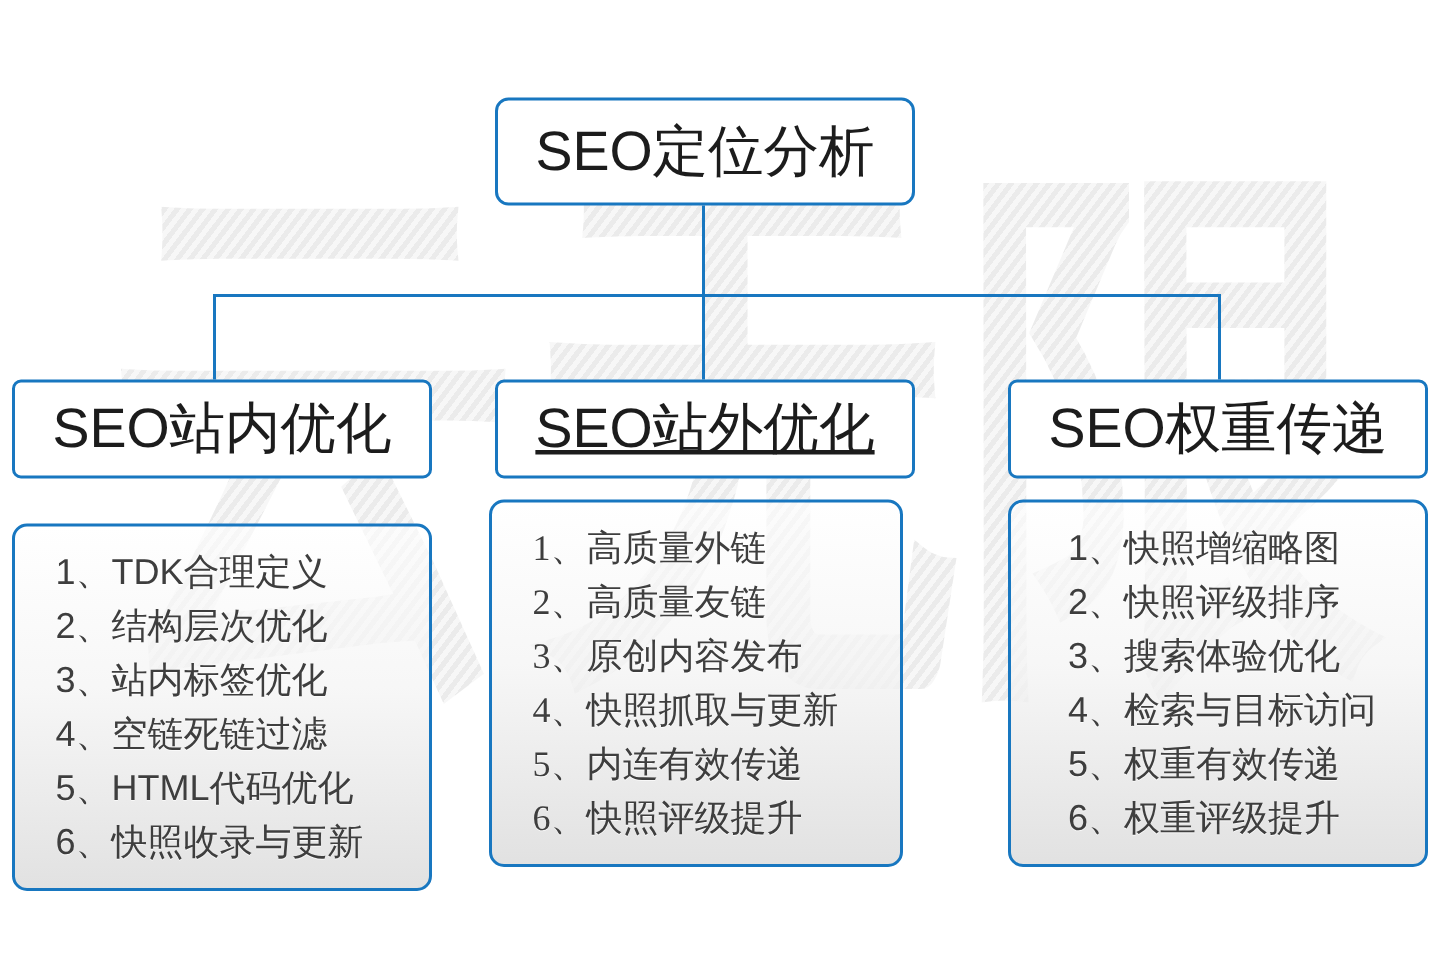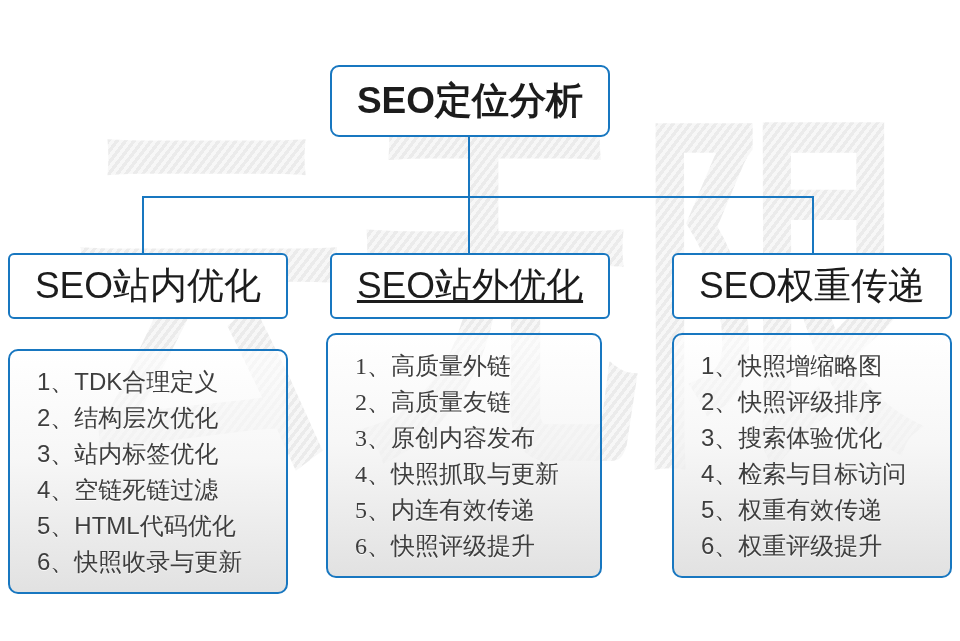--- a/index.html
+++ b/index.html
@@ -27,35 +27,35 @@
   .c-left-v {left:142px;top:198px;width:2px;height:55px;}
   .c-mid-v  {left:468px;top:198px;width:2px;height:55px;}
   .c-right-v{left:812px;top:198px;width:2px;height:55px;}
 
   
   .node{
     position:absolute;background:#ffffff;border:2px solid #1877c0;
     border-radius:9px;display:flex;align-items:center;justify-content:center;
     color:#1c1c1c;z-index:3;box-sizing:border-box;white-space:nowrap;
   }
-  .top-node{left:330px;top:65px;width:280px;height:72px;font-size:37px;font-weight:700;}
+  .top-node{left:330px;top:65px;width:280px;height:72px;font-size:37px;font-weight:400;}
   .header-node{top:253px;height:66px;font-size:37px;font-weight:400;border-radius:6px;}
   .col-left .header-node {left:8px;  width:280px;}
   .col-mid  .header-node {left:330px;width:280px;text-decoration:underline;}
   .col-right.col-right .header-node{left:672px;width:280px;}
 
   
   .panel{
     position:absolute;top:333px;height:245px;box-sizing:border-box;
     border:2px solid #1877c0;border-radius:10px;z-index:2;
     background:linear-gradient(to bottom,rgba(255,255,255,0.60) 0%,rgba(244,244,244,0.75) 45%,rgba(224,224,224,0.95) 100%);
   }
   .col-left  .panel{left:8px;  width:280px;margin-top:16px;}
   .col-mid   .panel{left:326px;width:276px;font-family:Liberation Serif, serif;}
-  .col-right .panel{left:672px;width:280px;}
+  .col-right .panel{left:672px;width:280px;padding-left:11px;}
   .panel ul{
     list-style:none;margin:0;padding:13px 6px 0 27px;
   }
   .panel li{
     font-size:24px;line-height:36px;color:#3e3e3e;font-weight:400;
     white-space:nowrap;text-shadow:0 1px 0 rgba(255,255,255,0.7);
   }
 </style>
 </head>
 <body>

